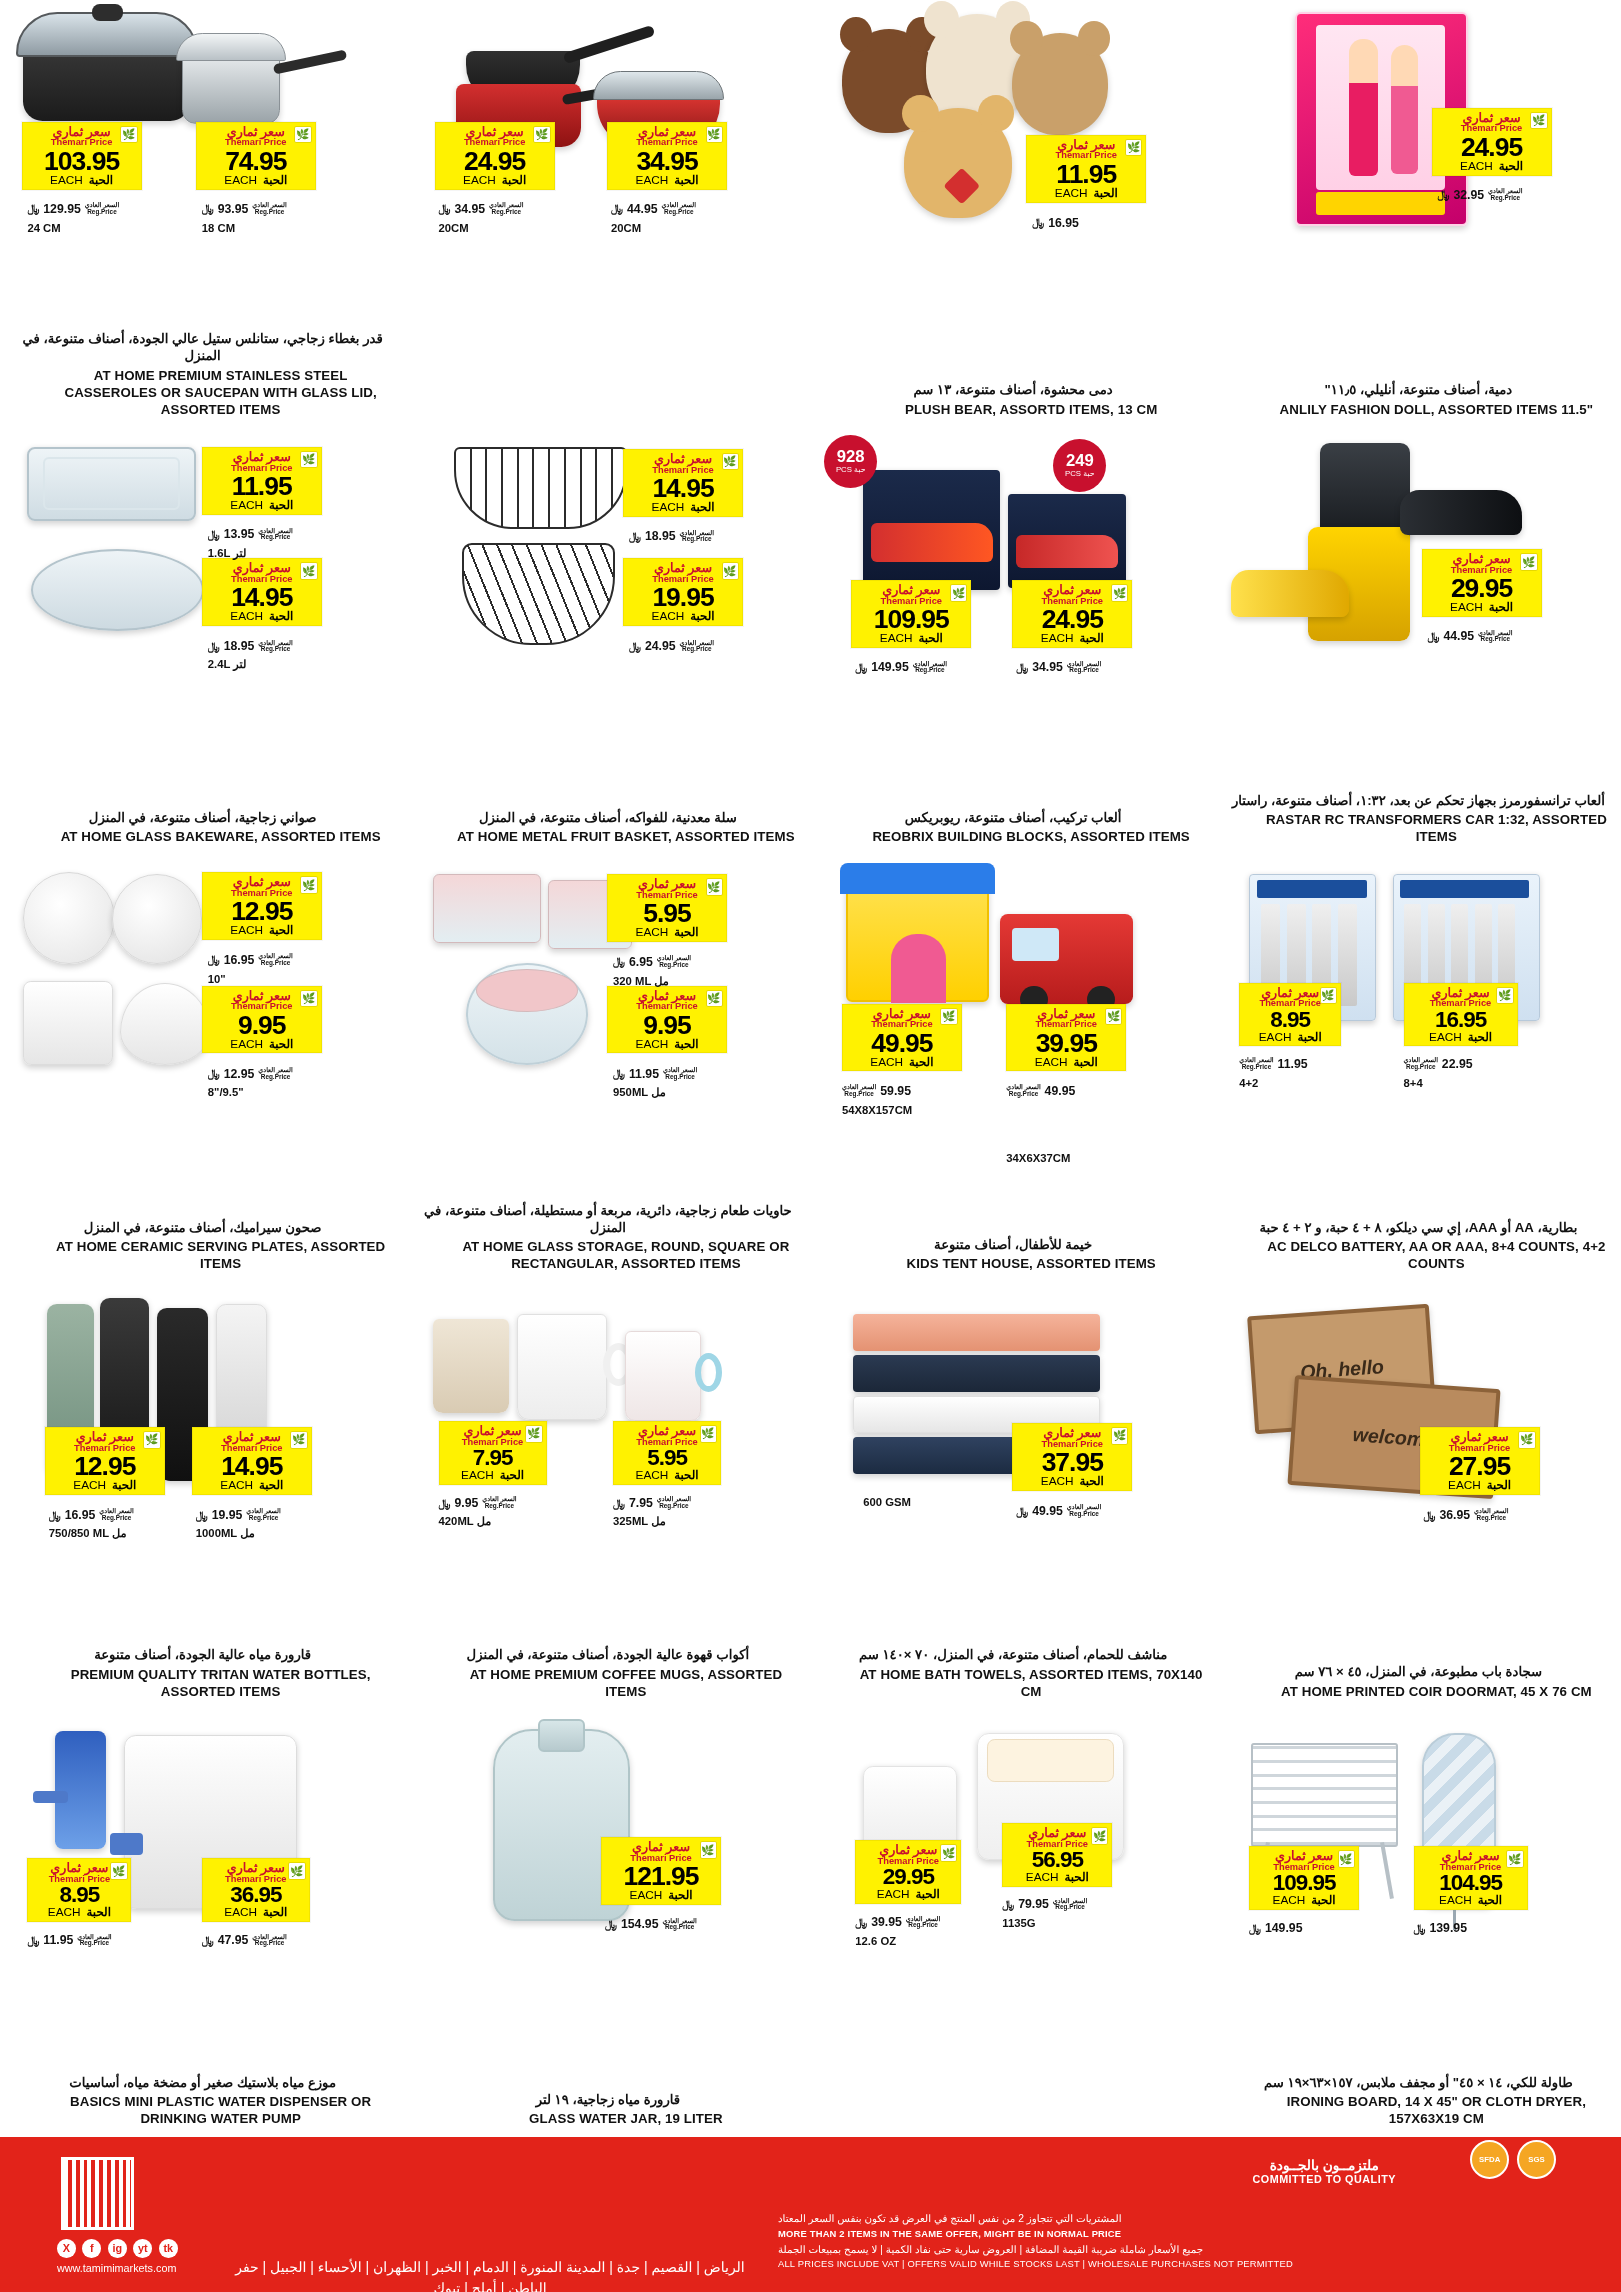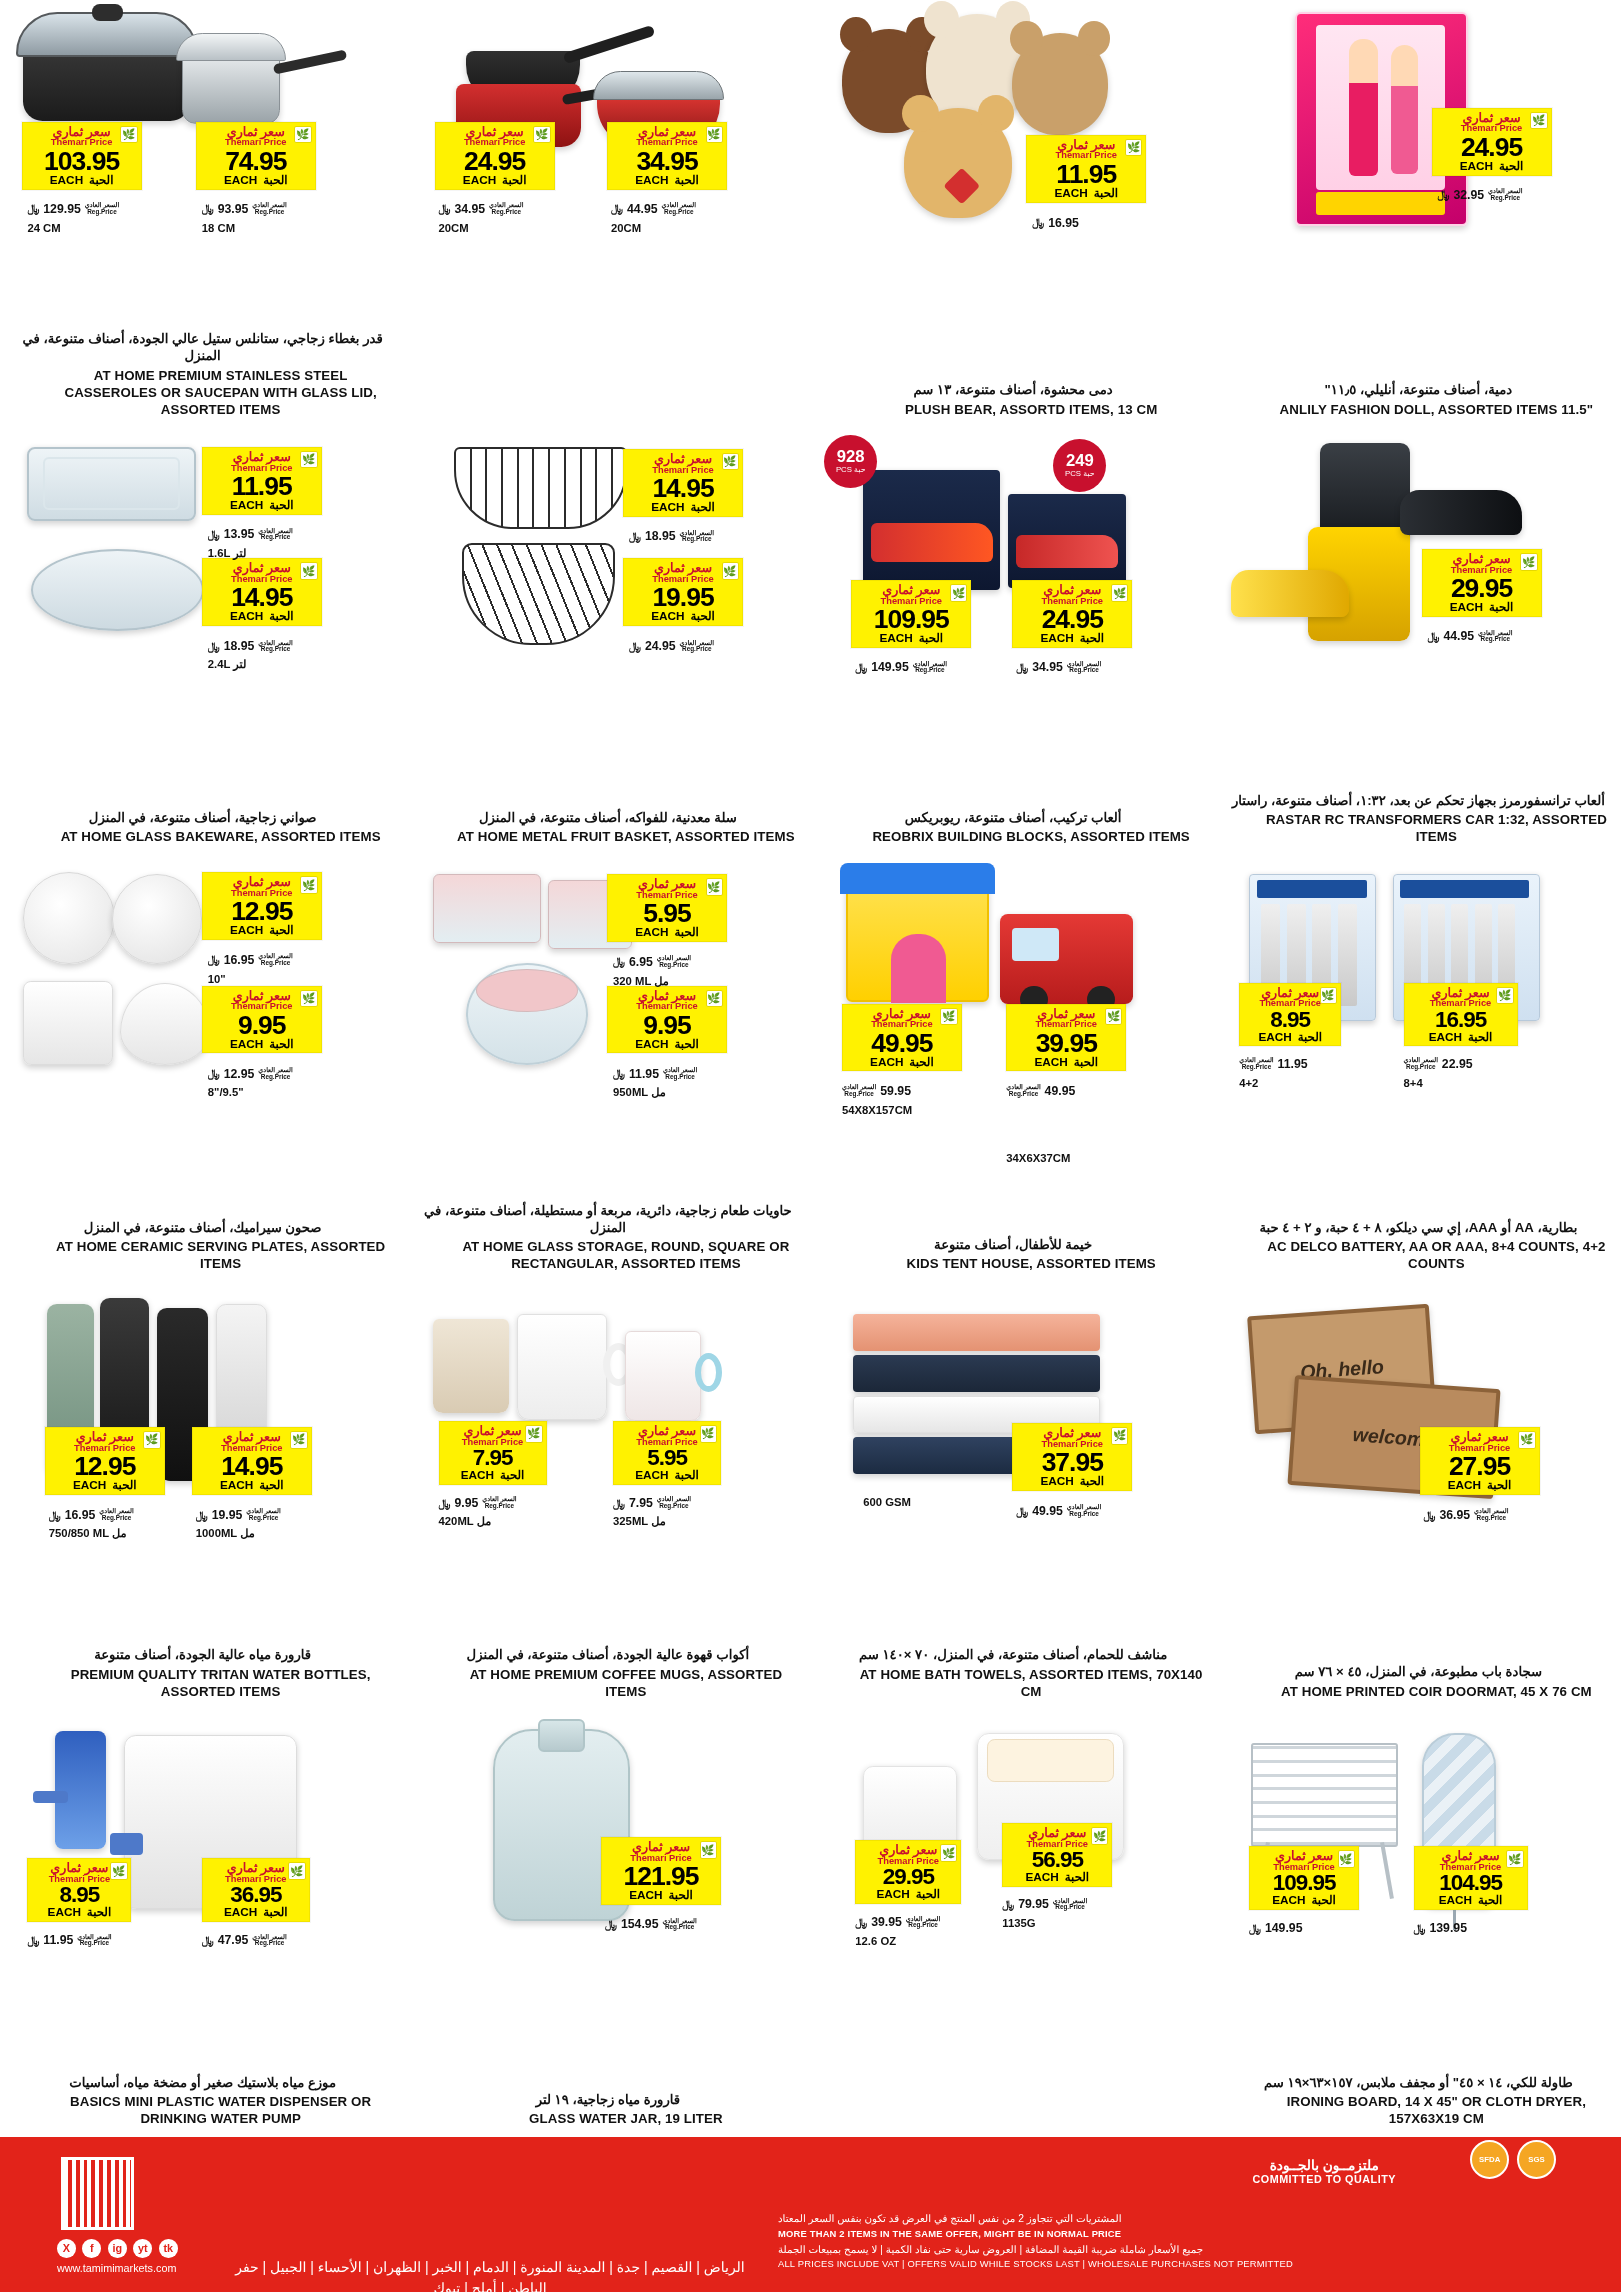--- a/index.html
+++ b/index.html
@@ -75,21 +75,21 @@
   .leaf { font-size:10.8px; color:#6cb33f; line-height:1; }
   .tag .amount {
     font-size:26.5px; font-weight:800; color:#000; line-height:1.02;
     letter-spacing:-1px;
   }
   .tag.small .amount { font-size:22.5px; }
   .tag .eachrow {
     display:flex; align-items:center; justify-content:center; gap:5.9px;
     line-height:1;
   }
-  .tag .each-en { font-size:11.8px; font-weight:700; color:#000; }
+  .tag .each-en { font-size:11.8px; font-weight:400; color:#000; }
   .tag .each-ar { font-size:11.8px; font-weight:700; color:#000; direction:rtl; }
   .reg {
     position:absolute;
     display:flex; align-items:center; gap:3.9px;
     font-size:12.3px; font-weight:700; color:#111;
     z-index:6; white-space:nowrap;
   }
   .reg .sar { font-size:10.8px; color:#111; }
   .reg .lbl {
     font-size:6.4px; color:#111; line-height:1.05; text-align:center;

